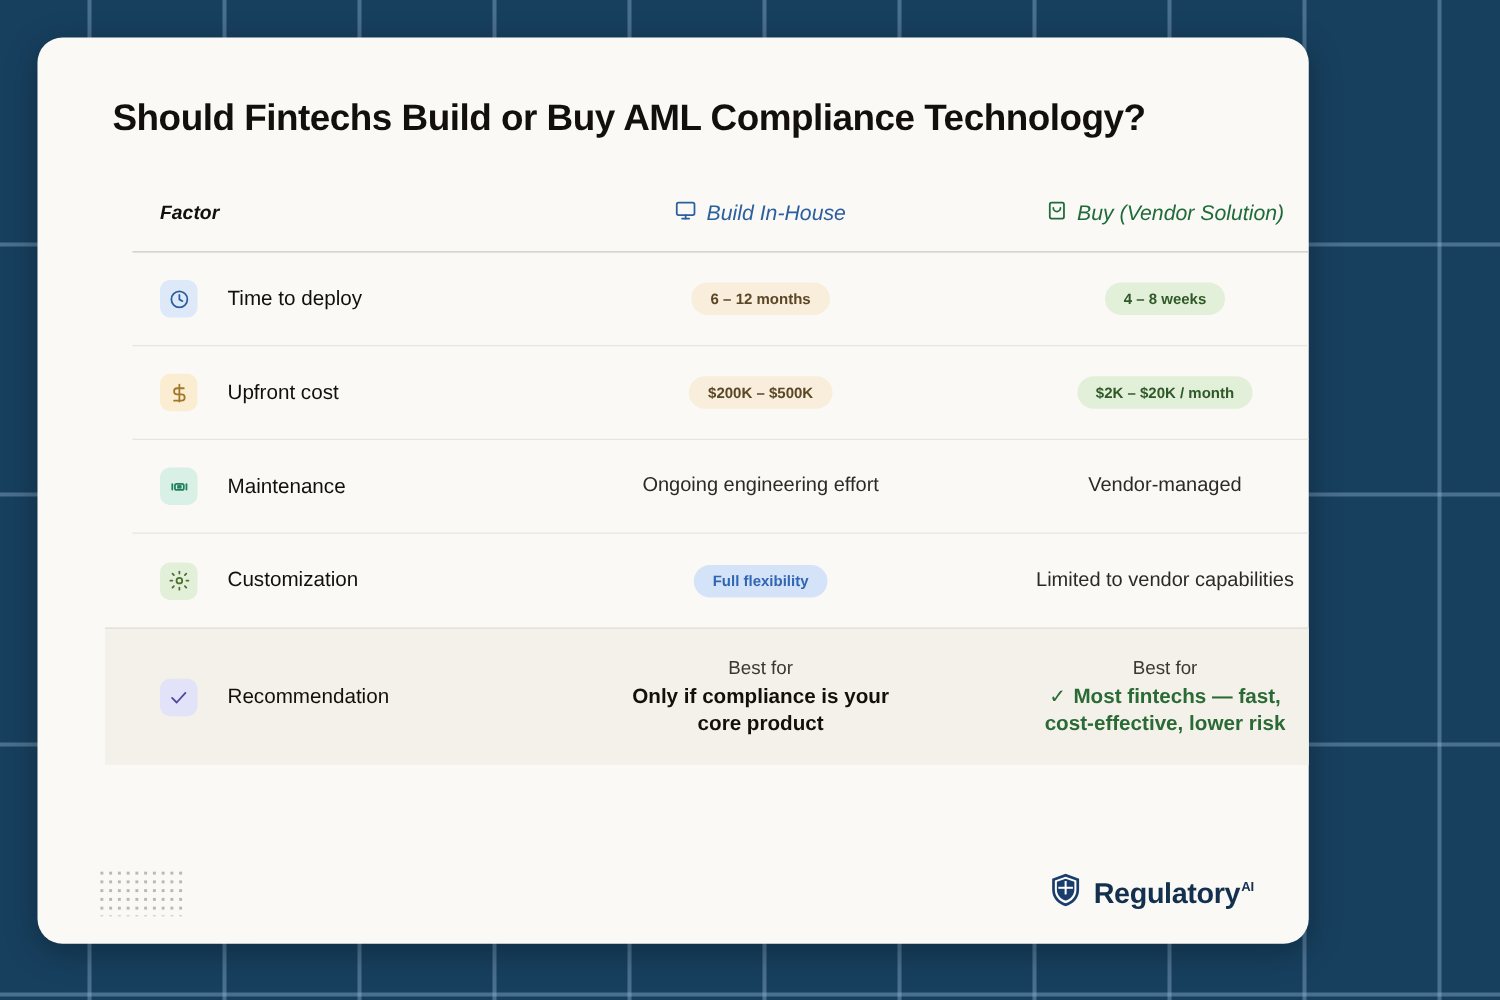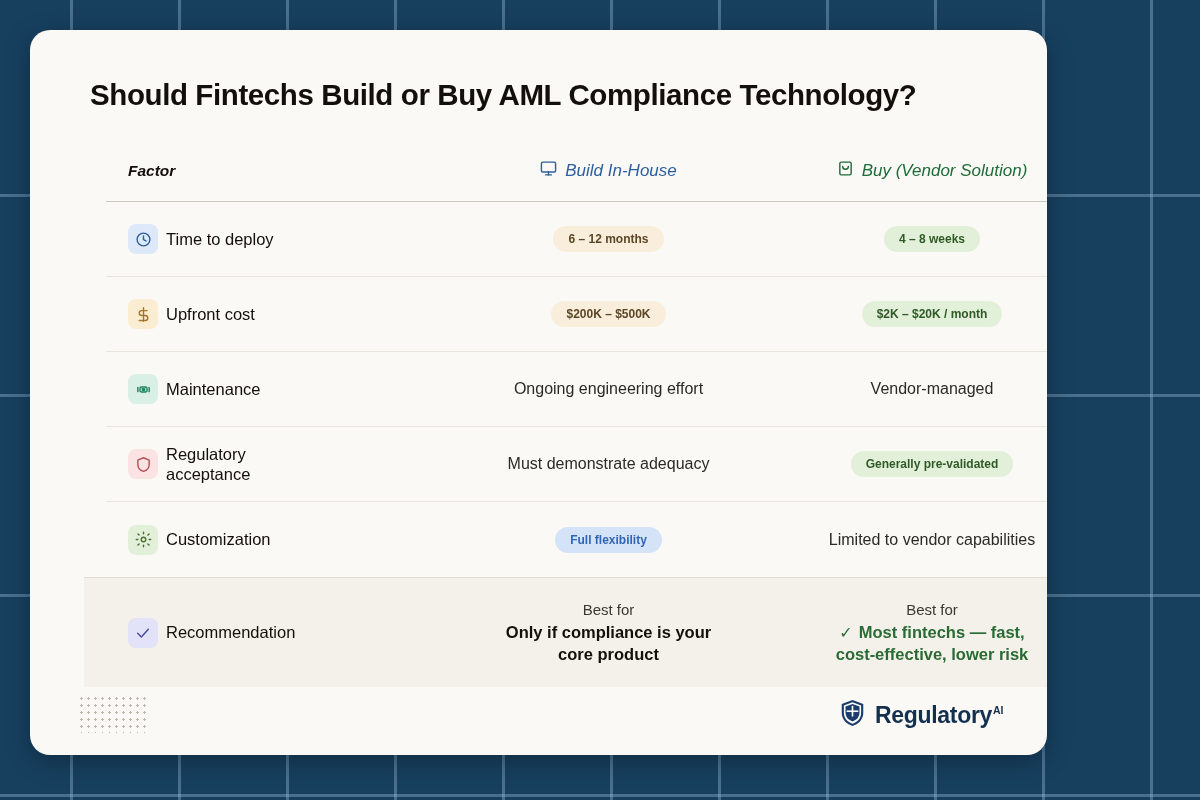--- a/index.html
+++ b/index.html
@@ -117,21 +117,21 @@
     width: 30px;
     height: 30px;
     border-radius: 8px;
     display: flex;
     align-items: center;
     justify-content: center;
     margin-left: 22px;
     flex: 0 0 auto;
   }
   .factor-label {
-    margin-left: 8px;
+    margin-left: 24px;
     font-size: 16.5px;
     color: #13100c;
     font-weight: 500;
     line-height: 1.22;
   }
 
   .cell-text {
     font-size: 16px;
     color: #2b2a26;
   }
@@ -294,36 +294,20 @@
         <span class="factor-label">Maintenance</span>
       </div>
       <div class="col-build">
         <span class="cell-text">Ongoing engineering effort</span>
       </div>
       <div class="col-buy">
         <span class="cell-text">Vendor-managed</span>
       </div>
     </div>
 
-    <div class="row body-row">
-      <div class="col-factor">
-        <span class="icon-tile" style="background:#fbe3e3">
-          <svg width="17" height="17" viewBox="0 0 24 24" fill="none" stroke="#b6504f" stroke-width="2" stroke-linecap="round" stroke-linejoin="round">
-                <path d="M12 2.5l8 3.2v6c0 5-3.4 8.8-8 10-4.6-1.2-8-5-8-10v-6z"></path>
-              </svg>
-        </span>
-        <span class="factor-label" style="max-width:160px">Regulatory acceptance</span>
-      </div>
-      <div class="col-build">
-        <span class="cell-text">Must demonstrate adequacy</span>
-      </div>
-      <div class="col-buy">
-        <span class="badge badge-green">Generally pre-validated</span>
-      </div>
-    </div>
 
     <div class="row body-row last">
       <div class="col-factor">
         <span class="icon-tile" style="background:#e3f0d9">
           <svg width="17" height="17" viewBox="0 0 24 24" fill="none" stroke="#4d7030" stroke-width="2" stroke-linecap="round">
                 <circle cx="12" cy="12" r="3.2"></circle>
                 <line x1="12" y1="1.8" x2="12" y2="4"></line>
                 <line x1="12" y1="20" x2="12" y2="22.2"></line>
                 <line x1="4.2" y1="4.2" x2="5.8" y2="5.8"></line>
                 <line x1="18.2" y1="18.2" x2="19.8" y2="19.8"></line>

